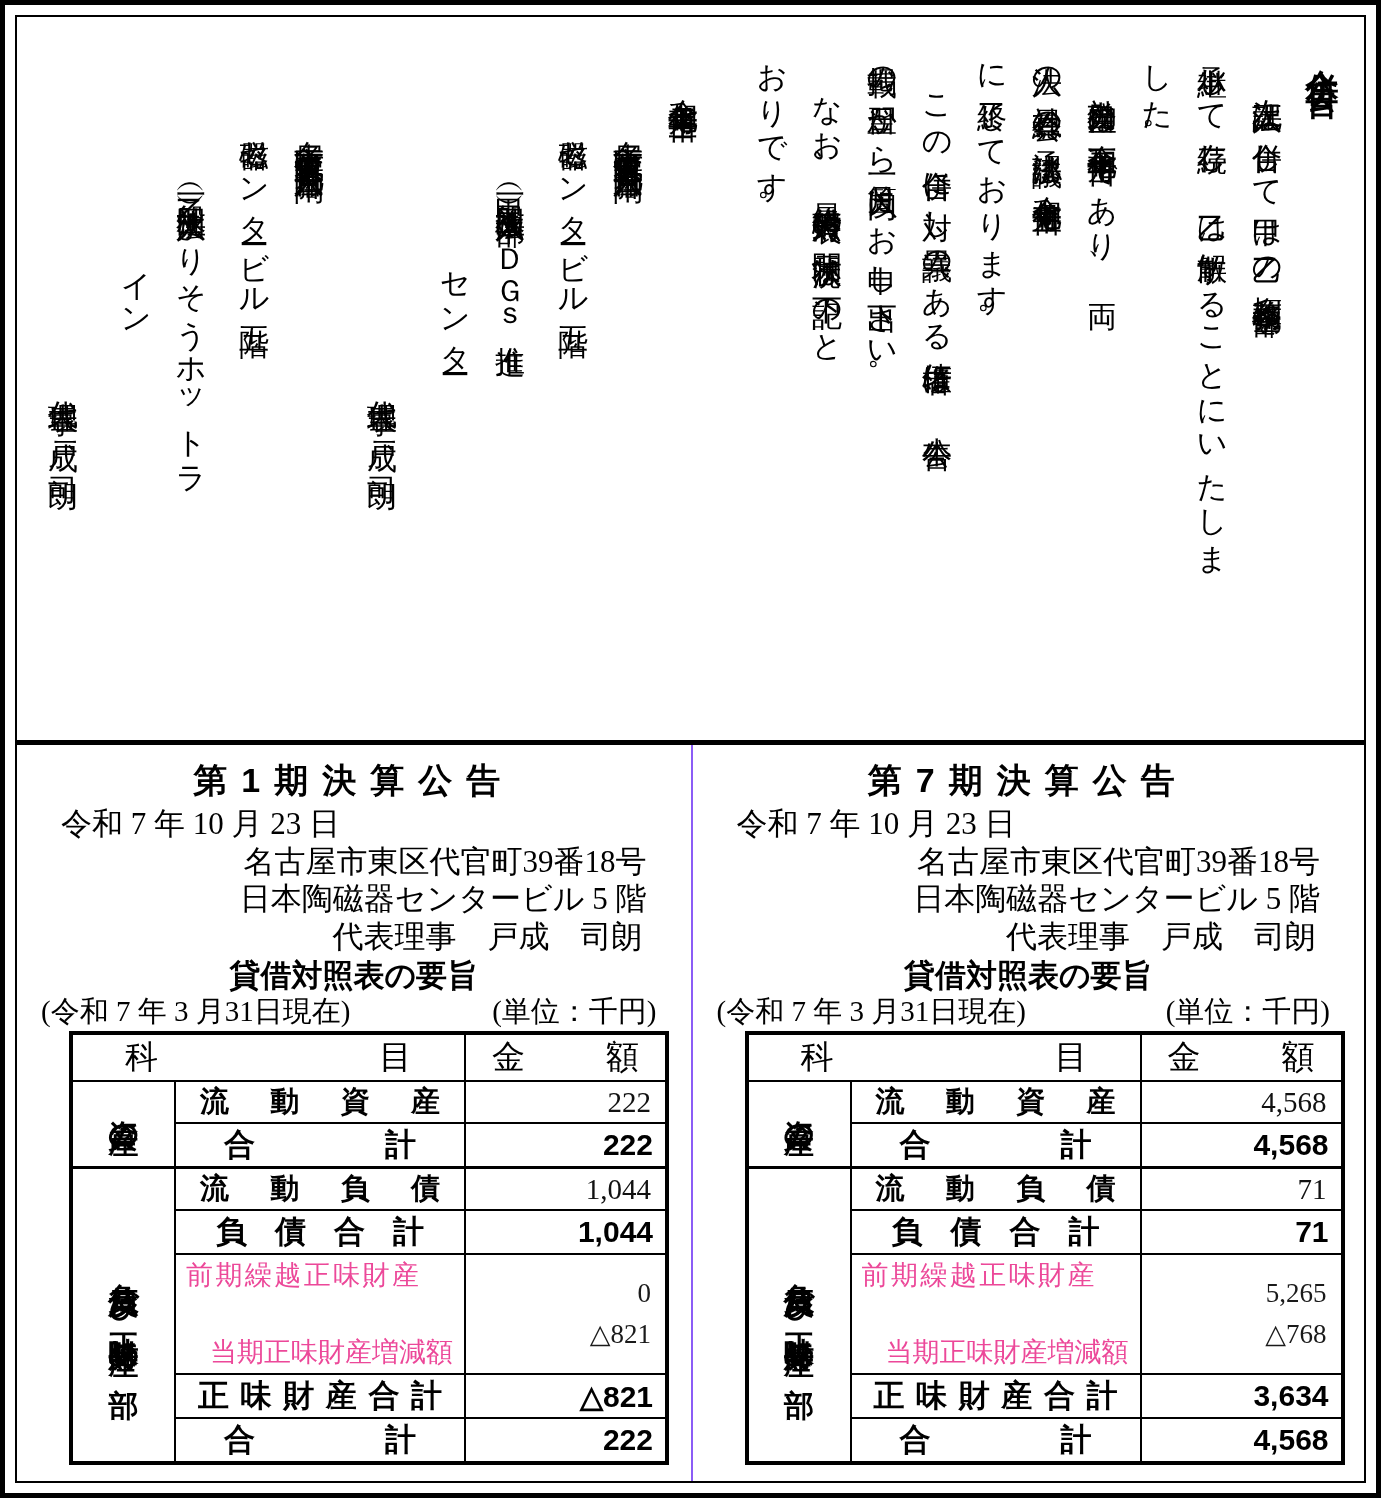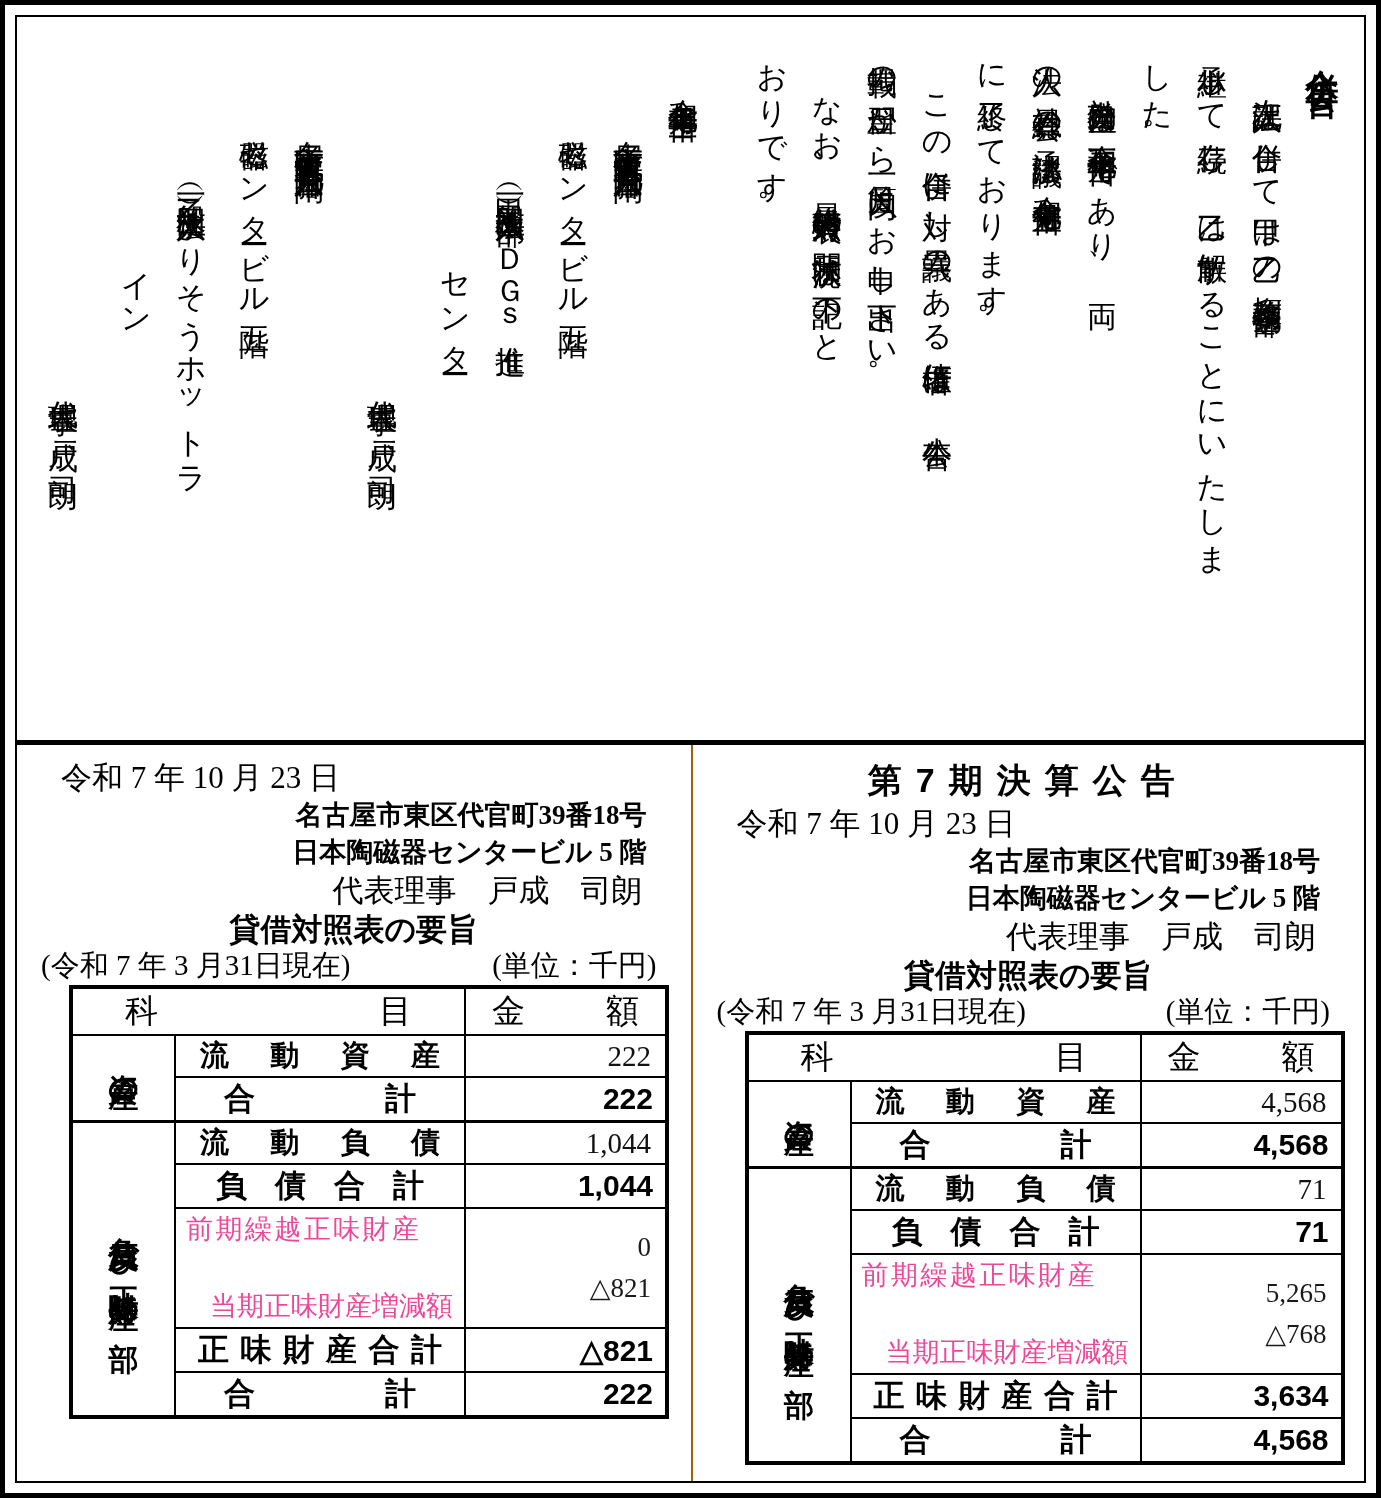--- a/index.html
+++ b/index.html
@@ -21,26 +21,26 @@
   .i3 { padding-top: 130px; }
   .i4 { padding-top: 208px; }
   .i5 { padding-top: 334px; }
   .gap-l { margin-right: 34px; }
   .gap-m { margin-right: 18px; }
   .gap-s { margin-right: 8px; }
 
   
   .reports-section { flex: 1; display: flex; }
   .report { width: 50%; padding: 12px 22px 0 22px; }
-  .report.right { border-left: 2px solid #a16207; }
+  .report.right { border-left: 2px solid #8b5cf6; }
 
   .r-title { font-family: "Liberation Sans", sans-serif; font-weight: bold; font-size: 34px;
              text-align: center; letter-spacing: 14px; line-height: 46px; white-space: nowrap; }
   .r-date { font-size: 31px; padding-left: 22px; line-height: 38px; margin-top: 2px; }
-  .r-addr { font-size: 27px; text-align: right; padding-right: 22px; line-height: 37px; font-weight: bold; }
+  .r-addr { font-size: 31px; text-align: right; padding-right: 22px; line-height: 37px; }
   .r-company { font-family: "Liberation Sans", sans-serif; font-weight: bold; font-size: 36px;
                text-align: center; line-height: 45px; white-space: nowrap; }
   .report.left .r-company { letter-spacing: 5px; }
   .r-rep { font-size: 31px; text-align: right; padding-right: 26px; line-height: 40px; }
   .r-bstitle { font-family: "Liberation Sans", sans-serif; font-weight: bold; font-size: 31px;
                text-align: center; line-height: 38px; }
   .r-note { display: flex; justify-content: space-between; font-size: 29px; line-height: 33px; padding: 0 12px 0 2px; }
 
   
   table.bs { border-collapse: collapse; width: 600px; margin: 3px 0 0 30px; table-layout: fixed; }
@@ -108,20 +108,21 @@
     <div class="vcol i2 gap-m">名古屋市東区代官町三九番一八号日本陶</div>
     <div class="vcol i2">磁器センタービル五階</div>
     <div class="vcol i3 gap-s">（乙）一般社団法人よりそうホットラ</div>
     <div class="vcol i4">イン</div>
     <div class="vcol i5 gap-m">代表理事　戸成　司朗</div>
   </div>
 
   <div class="reports-section">
 
     <div class="report left">
+      <div class="r-title">第1期決算公告</div>
       <div class="r-date">令和 7 年 10 月 23 日</div>
       <div class="r-addr">名古屋市東区代官町39番18号</div>
       <div class="r-addr">日本陶磁器センタービル 5 階</div>
       <div class="r-rep">代表理事　戸成　司朗</div>
       <div class="r-bstitle">貸借対照表の要旨</div>
       <div class="r-note">
         <span>(令和 7 年 3 月31日現在)</span>
         <span>(単位：千円)</span>
       </div>
       <table class="bs">

